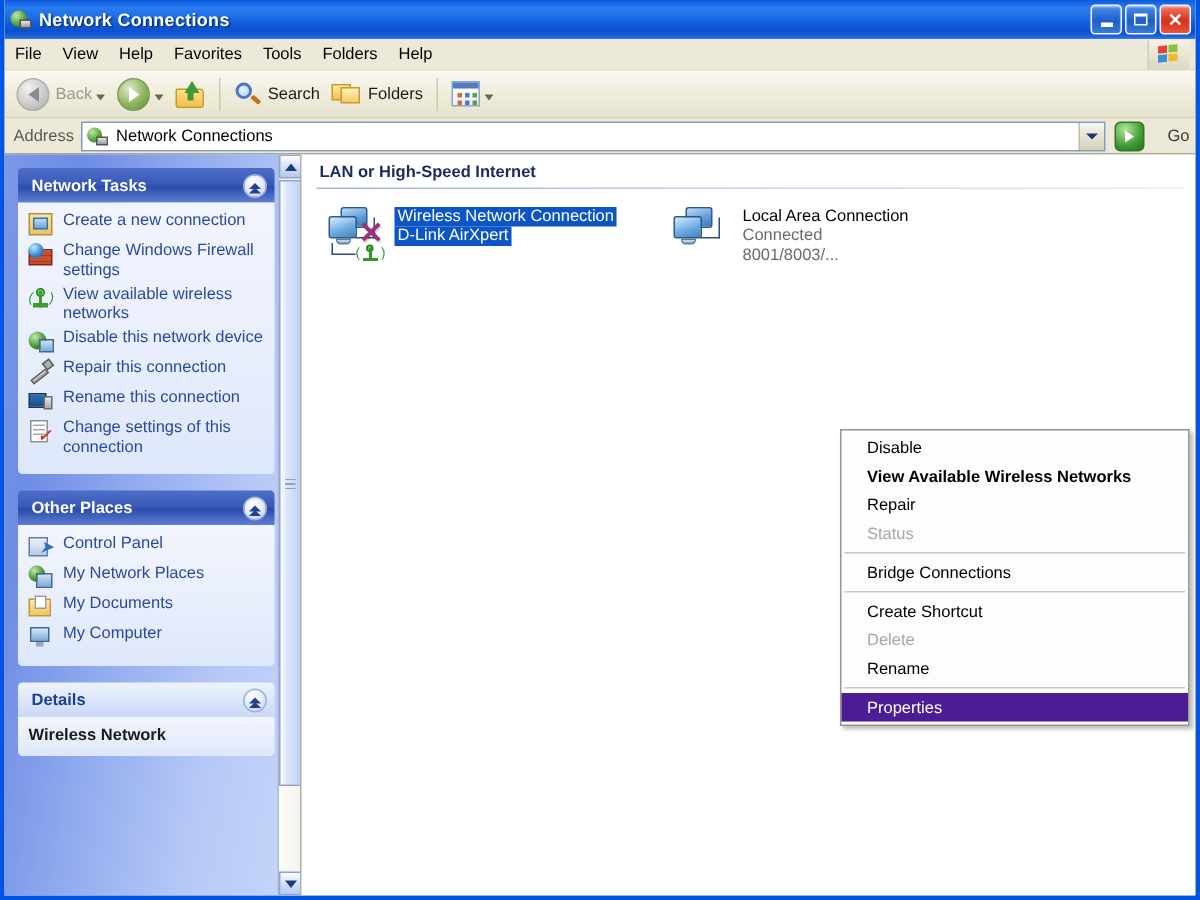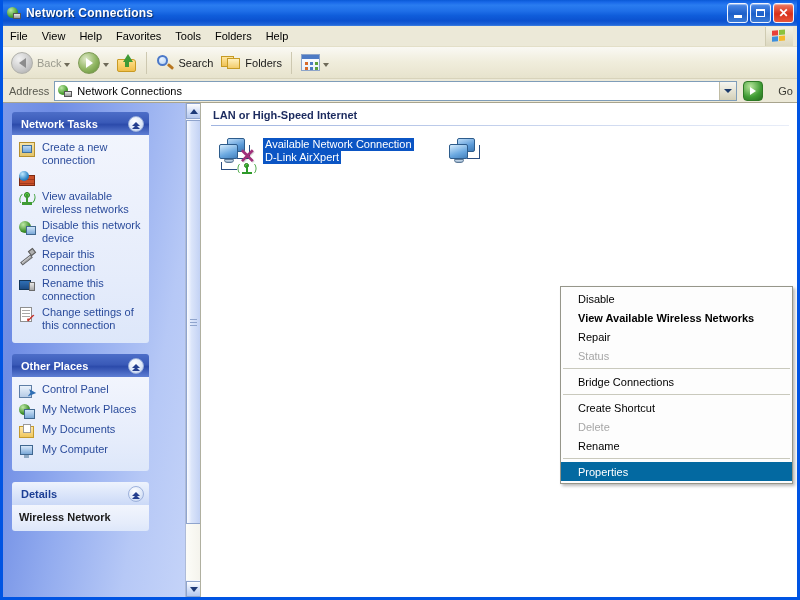--- a/index.html
+++ b/index.html
@@ -185,21 +185,21 @@
   
   #sidebar-wrap {
     width: 197px; flex:0 0 auto; position:relative;
     background: linear-gradient(100deg,#7b98e8 0%, #6e8ce4 18%, #93acef 45%, #b6c8f6 72%, #c8d6f9 100%);
     overflow:hidden;
   }
   #sidebar {
     position:absolute; left:0; top:0; width:183px;
     padding: 9px 0 0 9px;
   }
-  .panel { width: 137px; margin-bottom: 11px; }
+  .panel { width: 171px; margin-bottom: 11px; }
   .panel-head {
     height: 23px; display:flex; align-items:center; justify-content:space-between;
     padding: 0 5px 0 9px;
     border-radius: 3px 3px 0 0;
   }
   .panel-head.blue {
     background: linear-gradient(180deg,#4d6ec8 0%, #3a5ab8 45%, #2c4bab 55%, #5f7fd4 100%);
   }
   .panel-head.light {
     background: linear-gradient(180deg,#eef3fd 0%, #dce6fa 50%, #cbd9f7 100%);
@@ -365,21 +365,21 @@
     box-shadow: 2px 2px 3px rgba(0,0,0,.28);
     padding: 2px 0;
     z-index: 40;
   }
   .ctx-item {
     height:19px; display:flex; align-items:center;
     padding-left: 17px; font-size:11px; color:#000;
   }
   .ctx-item.bold { font-weight:bold; }
   .ctx-item.disabled { color:#a6a6a6; }
-  .ctx-item.hl { background:#0369a1; color:#fff; }
+  .ctx-item.hl { background:#4c1d95; color:#fff; }
   .ctx-sep { height:1px; background:#c9c9bd; margin: 3px 2px 3px 2px; }
 </style>
 </head>
 <body>
 
 <div id="window">
 
   <div id="titlebar">
     <div id="title-icon">
       <div class="globe"></div>
@@ -506,20 +506,21 @@
                   <i class="frm"></i>
                   <i class="scr"></i>
                 </span>
               <span class="task-text">Create a new connection</span>
             </div>
             <div class="task-row">
               <span class="task-icon ic-fw">
                   <i class="wall"></i>
                   <i class="glb"></i>
                 </span>
+              <span class="task-text">Change Windows Firewall settings</span>
             </div>
             <div class="task-row">
               <span class="task-icon ic-wifi">
                   <i class="pl">(</i>
                   <i class="dot"></i>
                   <i class="mast"></i>
                   <i class="bs"></i>
                   <i class="pr">)</i>
                 </span>
               <span class="task-text">View available wireless networks</span>
@@ -641,31 +642,36 @@
             <div class="redx">✕</div>
             <div class="wifi-badge">
                 <span class="pl">(</span>
                 <span class="dot"></span>
                 <span class="mast"></span>
                 <span class="base"></span>
                 <span class="pr">)</span>
               </div>
           </div>
           <div class="conn-labels">
-            <div><span class="conn-line l1">Available Network Connection</span></div>
+            <div><span class="conn-line l1">Wireless Network Connection</span></div>
             <div><span class="conn-line l3">D-Link AirXpert</span></div>
           </div>
         </div>
 
         <div class="conn-item normal">
           <div class="conn-icon">
             <div class="mon-back"></div>
             <div class="mon-front"></div>
             <div class="mon-stand"></div>
             <div class="cable"></div>
+          </div>
+          <div class="conn-labels">
+            <div><span class="conn-line l1">Local Area Connection</span></div>
+            <div><span class="conn-line l2">Connected</span></div>
+            <div><span class="conn-line l3">8001/8003/...</span></div>
           </div>
         </div>
 
       </div>
 
       <div id="ctx">
         <div class="ctx-item">Disable</div>
         <div class="ctx-item bold">View Available Wireless Networks</div>
         <div class="ctx-item">Repair</div>
         <div class="ctx-item disabled">Status</div>

